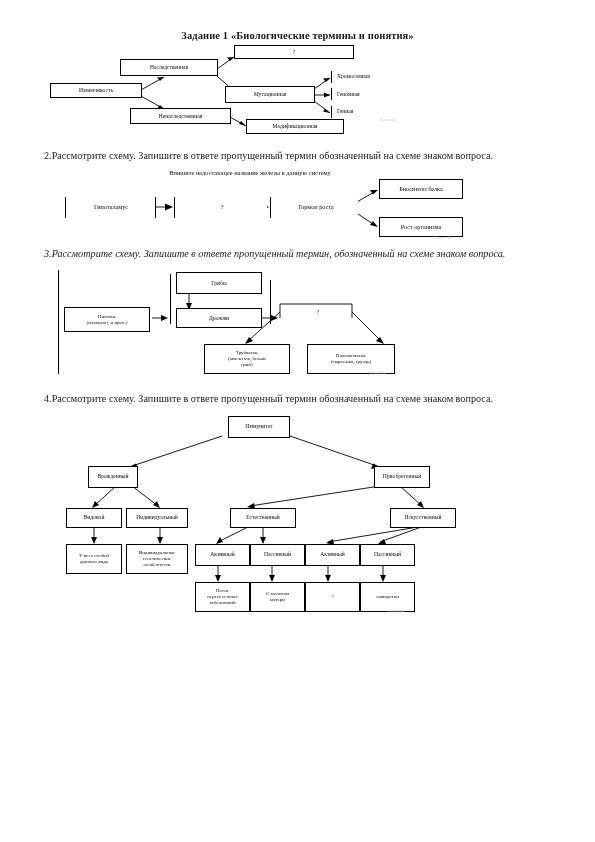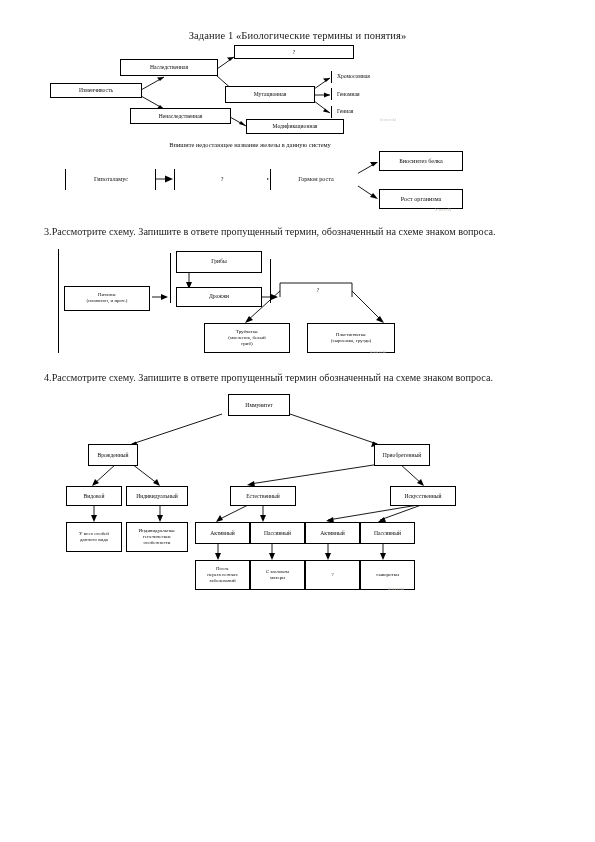--- a/index.html
+++ b/index.html
@@ -8,21 +8,21 @@
     background:#ffffff;
     font-family:"Liberation Serif", serif;
     color:#1a1a1a;
     overflow:hidden;
     position:relative;
   }
   .page { position:relative; width:595px; height:842px; padding:0; }
 
   .doc-title {
     text-align:center;
-    font-weight:normal;
+    font-weight:bold;
     font-size:10.5px;
     margin:30px 0 0 0;
     letter-spacing:0.1px;
   }
   .para {
     font-size:10.2px;
     line-height:1.33;
     margin:7px 44px 0 44px;
     text-align:justify;
     text-justify:inter-word;
@@ -99,20 +99,21 @@
     <div class="node" style="left:88px;top:63px;width:101px;height:16px;">Ненаследственная</div>
     <div class="node" style="left:192px;top:0px;width:120px;height:14px;">?</div>
     <div class="node" style="left:183px;top:41px;width:90px;height:17px;">Мутационная</div>
     <div class="node noborder" style="left:293px;top:25px;width:72px;height:13px;justify-content:flex-start;">Хромосомная</div>
     <div class="node noborder" style="left:293px;top:43px;width:72px;height:13px;justify-content:flex-start;">Геномная</div>
     <div class="node noborder" style="left:293px;top:60px;width:72px;height:13px;justify-content:flex-start;">Генная</div>
     <div class="node" style="left:204px;top:74px;width:98px;height:15px;">Модификационная</div>
     <div class="wm" style="left:338px;top:72px;">biouroki</div>
   </div>
 
+  <div class="para q" style="margin-top:14px;">2.Рассмотрите схему. Запишите в ответе пропущенный термин обозначенный на схеме знаком вопроса.</div>
 
   <div class="diagram" style="width:420px;height:78px;margin-left:55px;margin-top:6px;">
     <div class="caption" style="left:55px;top:0px;width:280px;">Впишите недостающее название железы в данную систему</div>
 
     <svg class="links" width="420" height="78">
       <line x1="100" y1="38" x2="116" y2="38"></line>
       <polygon points="118,38 110,34.5 110,41.5" fill="#000"></polygon>
       <line x1="196" y1="38" x2="212" y2="38"></line>
       <polygon points="214,38 206,34.5 206,41.5" fill="#000"></polygon>
       <line x1="300" y1="34" x2="321" y2="22"></line>
@@ -127,21 +128,21 @@
     <div class="vline" style="left:215px;top:28px;height:21px;"></div>
 
     <div class="node noborder big" style="left:14px;top:31px;width:84px;height:14px;">Гипоталамус</div>
     <div class="node noborder big" style="left:122px;top:31px;width:90px;height:14px;">?</div>
     <div class="node noborder big" style="left:219px;top:31px;width:84px;height:14px;">Гормон роста</div>
     <div class="node big" style="left:324px;top:10px;width:84px;height:20px;">Биосинтез белка</div>
     <div class="node big" style="left:324px;top:48px;width:84px;height:20px;">Рост организма</div>
     <div class="wm" style="left:380px;top:66px;">biouroki</div>
   </div>
 
-  <div class="para q" style="margin-top:6px;">3.Рассмотрите схему. Запишите в ответе пропущенный термин, обозначенный на схеме знаком вопроса.</div>
+  <div class="para q" style="margin-top:0;font-style:italic;">3.Рассмотрите схему. Запишите в ответе пропущенный термин, обозначенный на схеме знаком вопроса.</div>
 
   <div class="diagram" style="width:400px;height:112px;margin-left:52px;margin-top:6px;">
     <svg class="links" width="400" height="112">
       <line x1="137" y1="28" x2="137" y2="42"></line>
       <polygon points="137,44 134,37 140,37" fill="#000"></polygon>
       <line x1="100" y1="52" x2="114" y2="52"></line>
       <polygon points="116,52 109,49 109,55" fill="#000"></polygon>
       <line x1="210" y1="52" x2="224" y2="52"></line>
       <polygon points="226,52 219,49 219,55" fill="#000"></polygon>
       <path d="M228 52 L228 38 L300 38 L300 52"></path>

